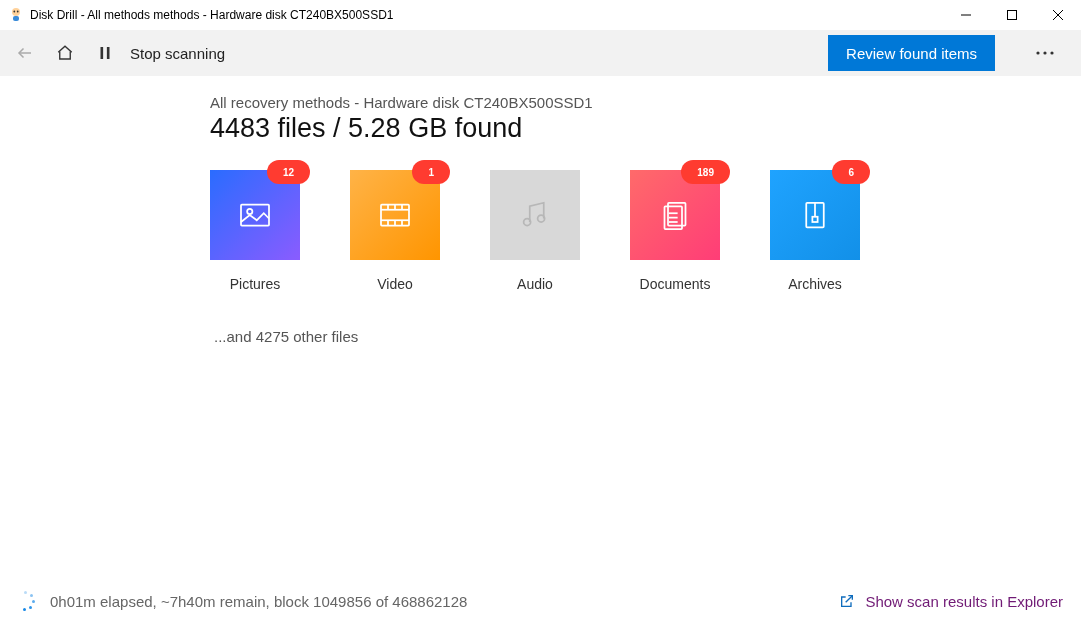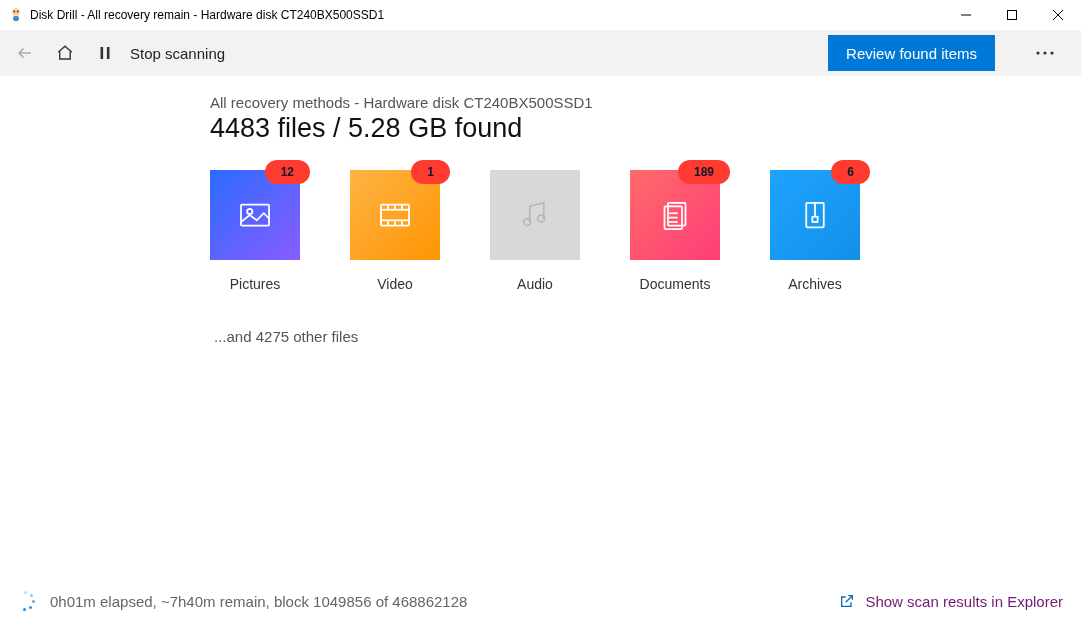--- a/index.html
+++ b/index.html
@@ -18,21 +18,21 @@
   .stop-label { font-size:15px; color:#222; }
   .spacer { flex:1; }
   .review-btn { background:#0078d7; color:#fff; height:36px; padding:0 18px; display:flex; align-items:center; font-size:15px; border:none; }
   .more-btn { width:40px; height:36px; display:flex; align-items:center; justify-content:center; margin-left:8px;}
   .content { flex:1; padding:18px 0 0 210px; }
   .subtitle { font-size:15px; color:#555; margin:0 0 2px 0;}
   .heading { font-size:27px; font-weight:400; color:#111; margin:0 0 26px 0;}
   .tiles { display:flex; gap:50px; }
   .tile-wrap { display:flex; flex-direction:column; align-items:center; position:relative; }
   .tile { width:90px; height:90px; display:flex; align-items:center; justify-content:center; position:relative; }
-  .badge { position:absolute; top:-10px; right:-10px; min-width:24px; height:24px; border-radius:12px; background:#ff3b30; color:#0f172a; font-size:12px; font-weight:600; display:flex; align-items:center; justify-content:center; padding:0 16px;}
+  .badge { position:absolute; top:-10px; right:-10px; min-width:24px; height:24px; border-radius:12px; background:#ff3b30; color:#ffffff; font-size:10px; font-weight:600; display:flex; align-items:center; justify-content:center; padding:0 16px;}
   .tile-label { margin-top:16px; font-size:14px; color:#333; }
   .other-files { margin-top:36px; font-size:15px; color:#555; padding-left:4px;}
   .statusbar { height:46px; display:flex; align-items:center; padding:0 10px 8px 16px; }
   .spinner { width:20px; height:20px; margin-right:14px; position:relative;}
   .spinner span{ position:absolute; width:3px; height:3px; border-radius:50%; background:#1788e6;}
   .status-text { font-size:15px; color:#666; }
   .explorer-link { margin-left:auto; color:#701a75; font-size:15px; display:flex; align-items:center; gap:10px; padding-right:8px;}
   .explorer-link svg { width:16px; height:16px; }
   
   .tile.pictures  { background: linear-gradient(135deg,#2a6cff 0%, #8a5cff 100%); }
@@ -51,21 +51,21 @@
 
   <div class="titlebar">
     <span class="app-icon">
       <svg viewBox="0 0 16 16">
           <circle cx="8" cy="5" r="4" fill="#ffd29b"></circle>
           <rect x="5" y="9" width="6" height="5" rx="2" fill="#3a8bd8"></rect>
           <circle cx="6.3" cy="4.5" r="0.9" fill="#333"></circle>
           <circle cx="9.7" cy="4.5" r="0.9" fill="#333"></circle>
         </svg>
     </span>
-    <span class="title">Disk Drill - All recovery remain - Hardware disk CT240BX500SSD1</span>
+    <span class="title">Disk Drill - All methods methods - Hardware disk CT240BX500SSD1</span>
     <div class="win-controls">
       <div class="win-btn">
         <svg viewBox="0 0 10 10">
             <line x1="0" y1="5" x2="10" y2="5" stroke="#000" stroke-width="1"></line>
           </svg>
       </div>
       <div class="win-btn">
         <svg viewBox="0 0 10 10">
             <rect x="0.5" y="0.5" width="9" height="9" fill="none" stroke="#000" stroke-width="1"></rect>
           </svg>

